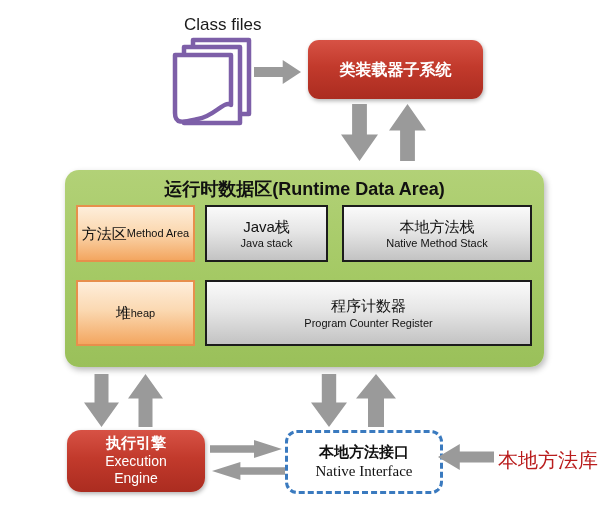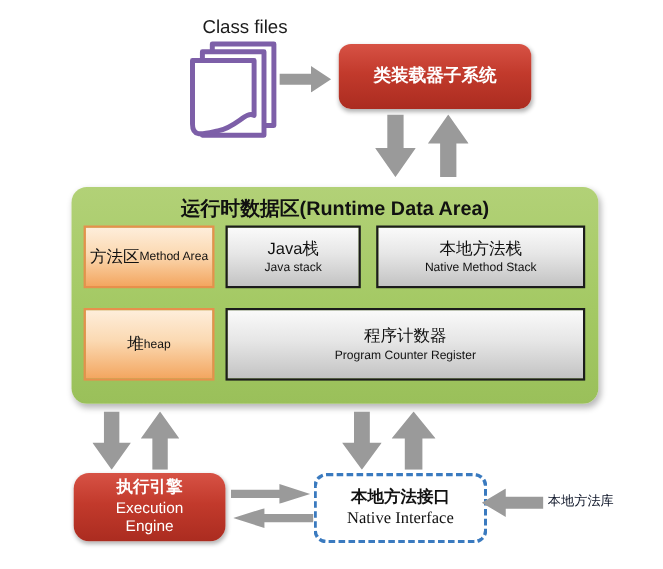--- a/index.html
+++ b/index.html
@@ -51,21 +51,21 @@
     display:flex;flex-direction:column;align-items:center;justify-content:center;
     text-align:center;line-height:1.25;color:#111;
   }
   .dashedbox .zh{font-size:15px;font-weight:700;}
   .dashedbox .en{font-size:15px;font-weight:400;font-family:Liberation Serif, serif;}
 
   .arrow{position:absolute;}
   .arrow svg{display:block;width:100%;height:100%;}
   .arrow polygon{fill:#9a9a9a;}
 
-  .nativelib{position:absolute;left:498px;top:447px;font-size:12px;color:#0f172a;white-space:nowrap;}
+  .nativelib{position:absolute;left:498px;top:447px;font-size:20px;color:#b91c1c;white-space:nowrap;}
 </style>
 </head>
 <body>
 
 <div id="canvas">
 
   <div class="abs label-plain" style="left:184px;top:15px;">Class files</div>
 
   <div class="abs" style="left:168px;top:37px;width:85px;height:95px;">
     <svg viewBox="0 0 85 95" width="85" height="95">

